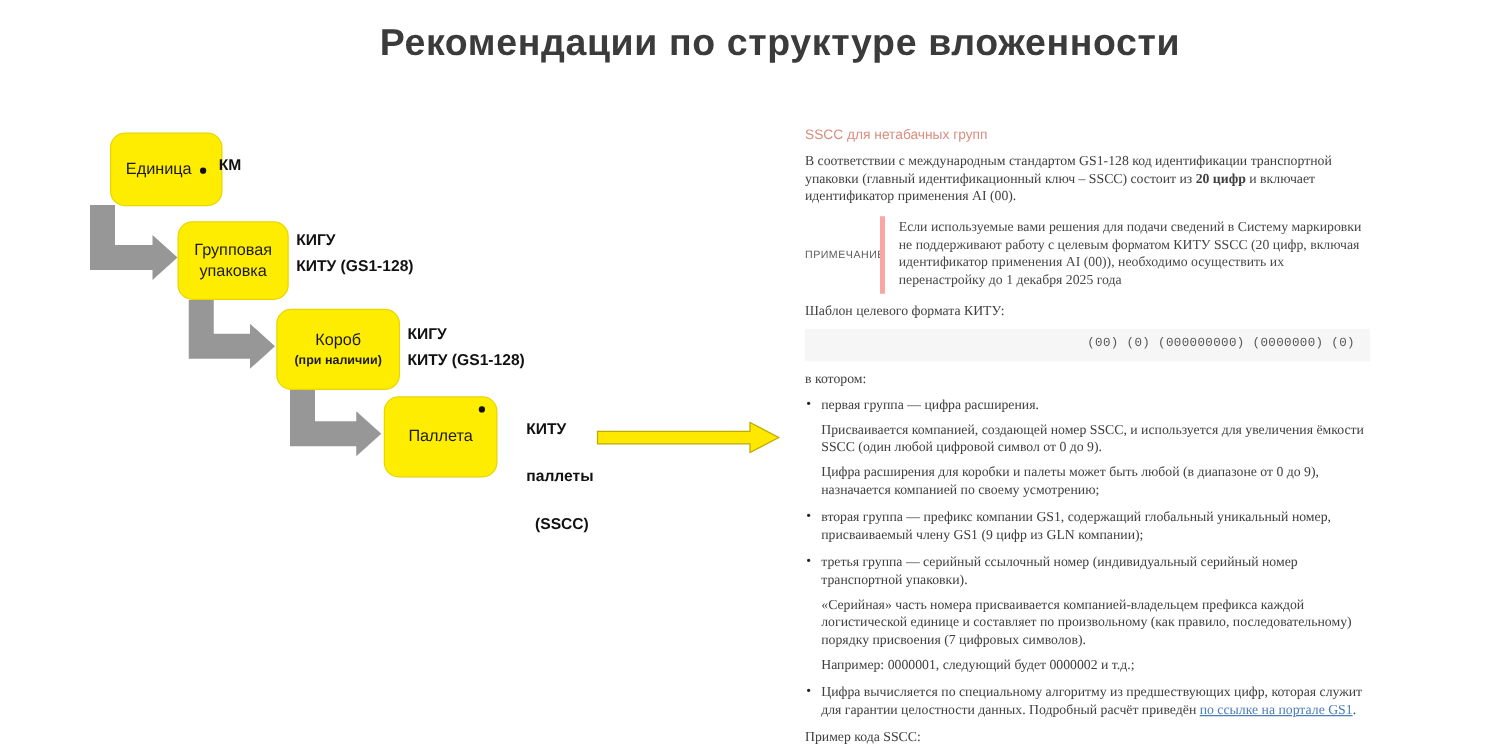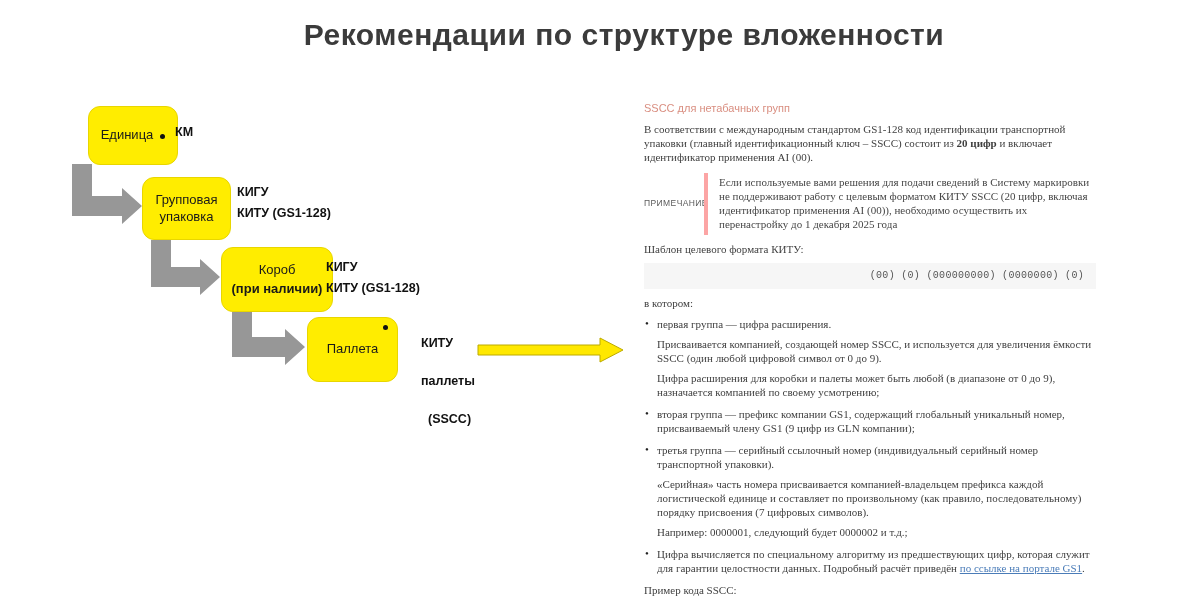--- a/index.html
+++ b/index.html
@@ -13,26 +13,26 @@
     font-size:30px;font-weight:800;color:#3b3b3b;letter-spacing:.5px;padding-left:24px;
   }
   
   .fc-box{
     position:absolute;background:#ffed00;border:1px solid #e8d600;border-radius:12px;
     display:flex;flex-direction:column;align-items:center;justify-content:center;
     font-size:13px;color:#1a1a1a;text-align:center;line-height:1.25;box-sizing:border-box;
   }
   .fc-box1{left:64px;top:106px;width:90px;height:59px;margin-left:24px;}
   .fc-box2{left:142px;top:177px;width:89px;height:63px;padding:0 16px;}
-  .fc-box3{left:221px;top:247px;width:112px;height:65px;}
+  .fc-box3{left:221px;top:247px;width:99px;height:65px;}
   .fc-box4{left:307px;top:317px;width:91px;height:65px;}
   .fc-dot{width:5px;height:5px;border-radius:50%;background:#111;display:inline-block;}
   .fc-box1 .inline-dot{margin-left:7px;}
   .corner-dot{position:absolute;top:7px;right:9px;}
-  .fc-sub{font-size:13px;font-weight:700;margin-top:3px;}
+  .fc-sub{font-size:10px;font-weight:700;margin-top:3px;}
   .fc-tag{
     position:absolute;font-weight:700;font-size:12.5px;color:#111;line-height:21px;white-space:pre;
   }
   .tag-km{left:175px;top:122px;}
   .tag-2{left:237px;top:182px;}
   .tag-3{left:326px;top:257px;}
   .tag-4{left:421px;top:315px;line-height:19px;}
   .tag-4 .l3{padding-left:7px;}
   .fc-svg{position:absolute;left:0;top:0;pointer-events:none;}
   

